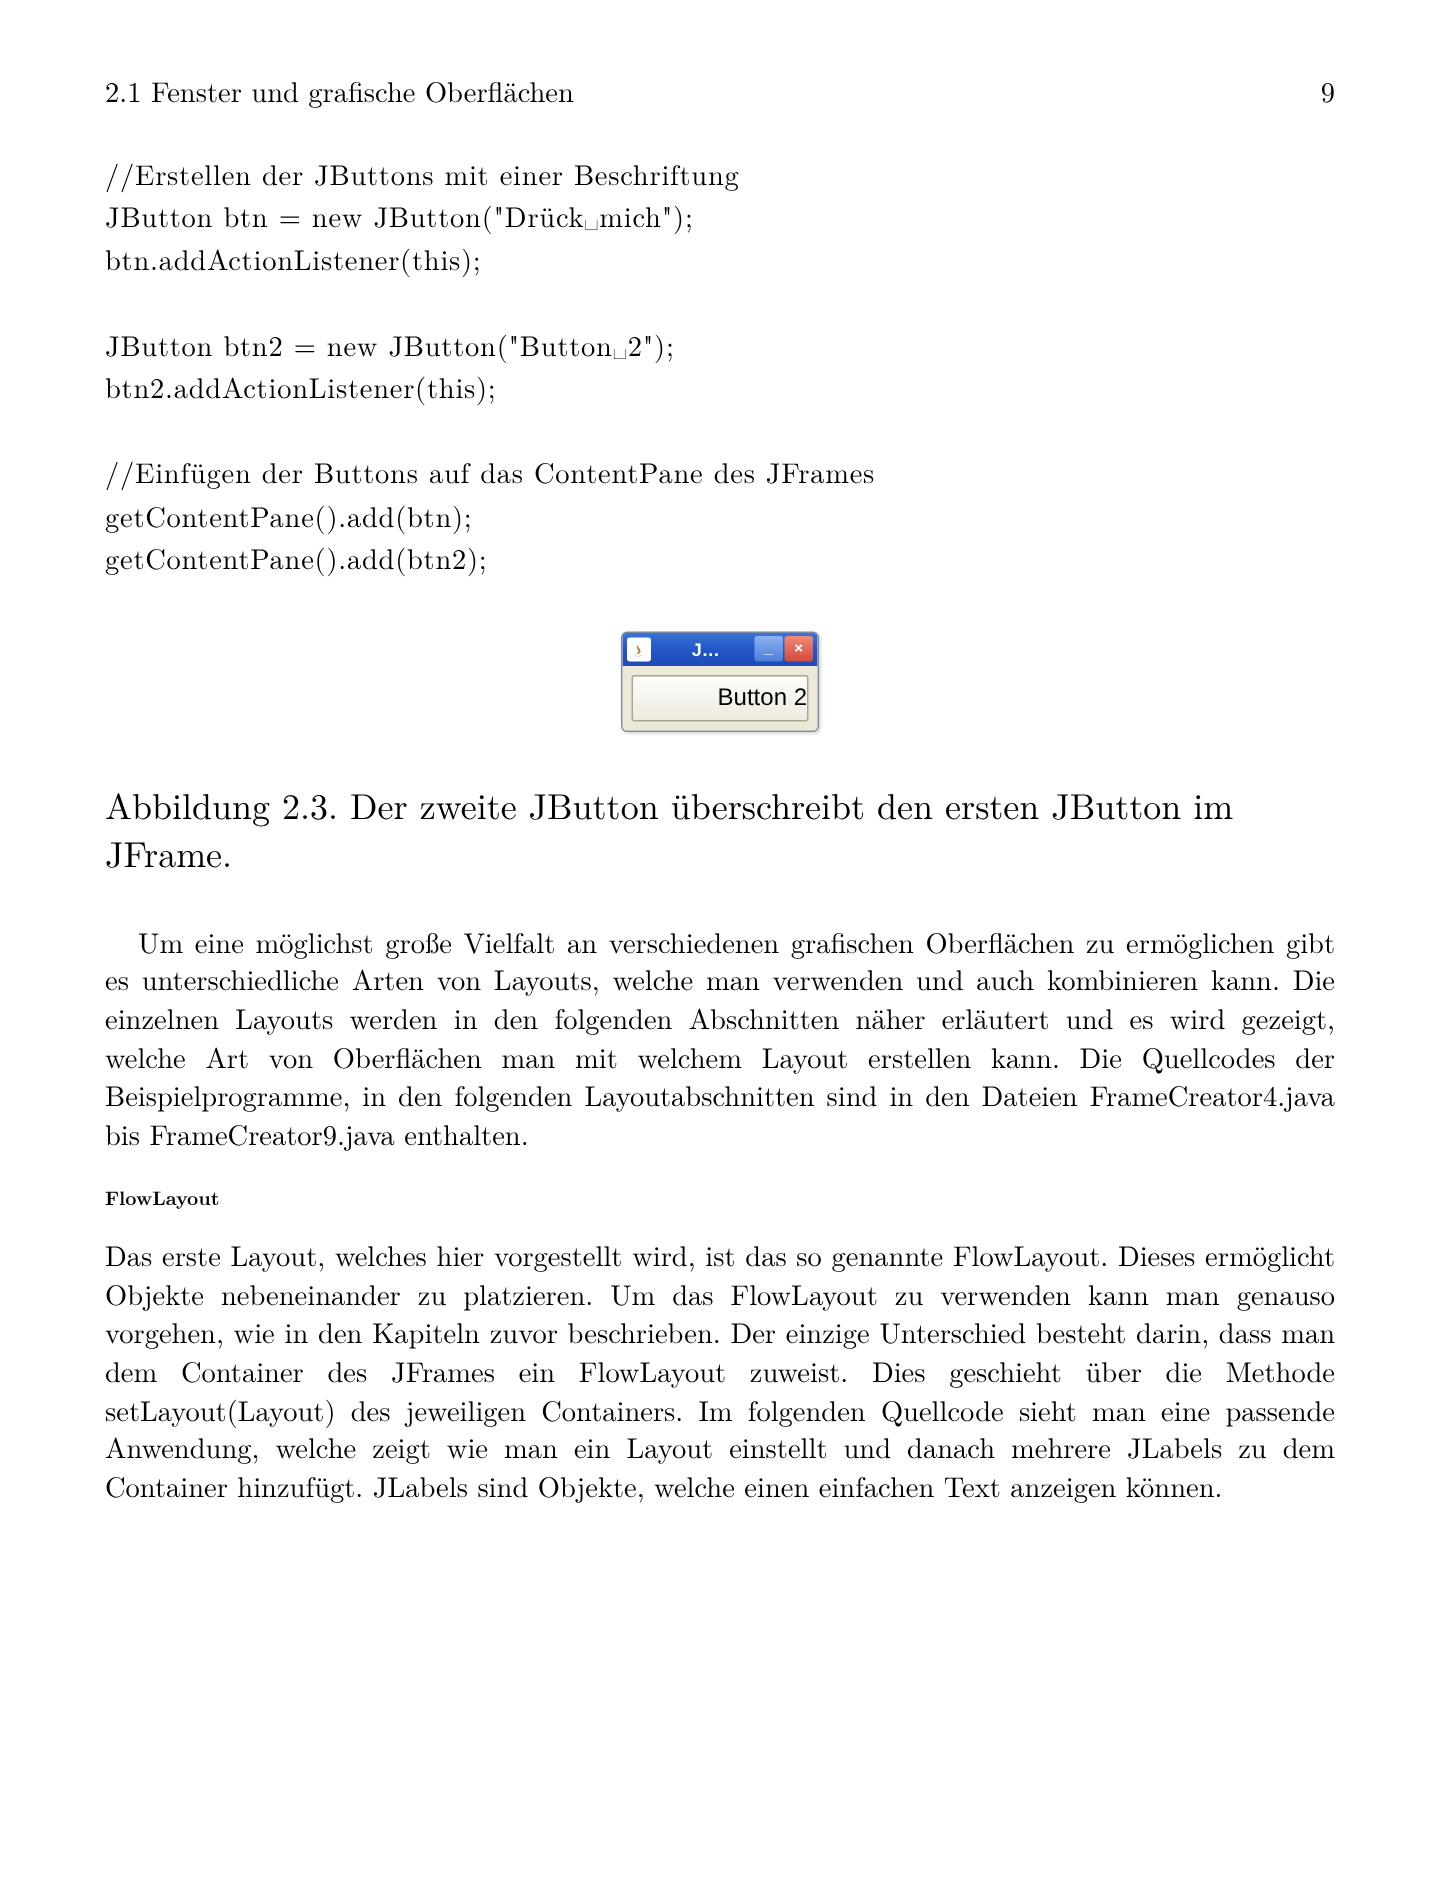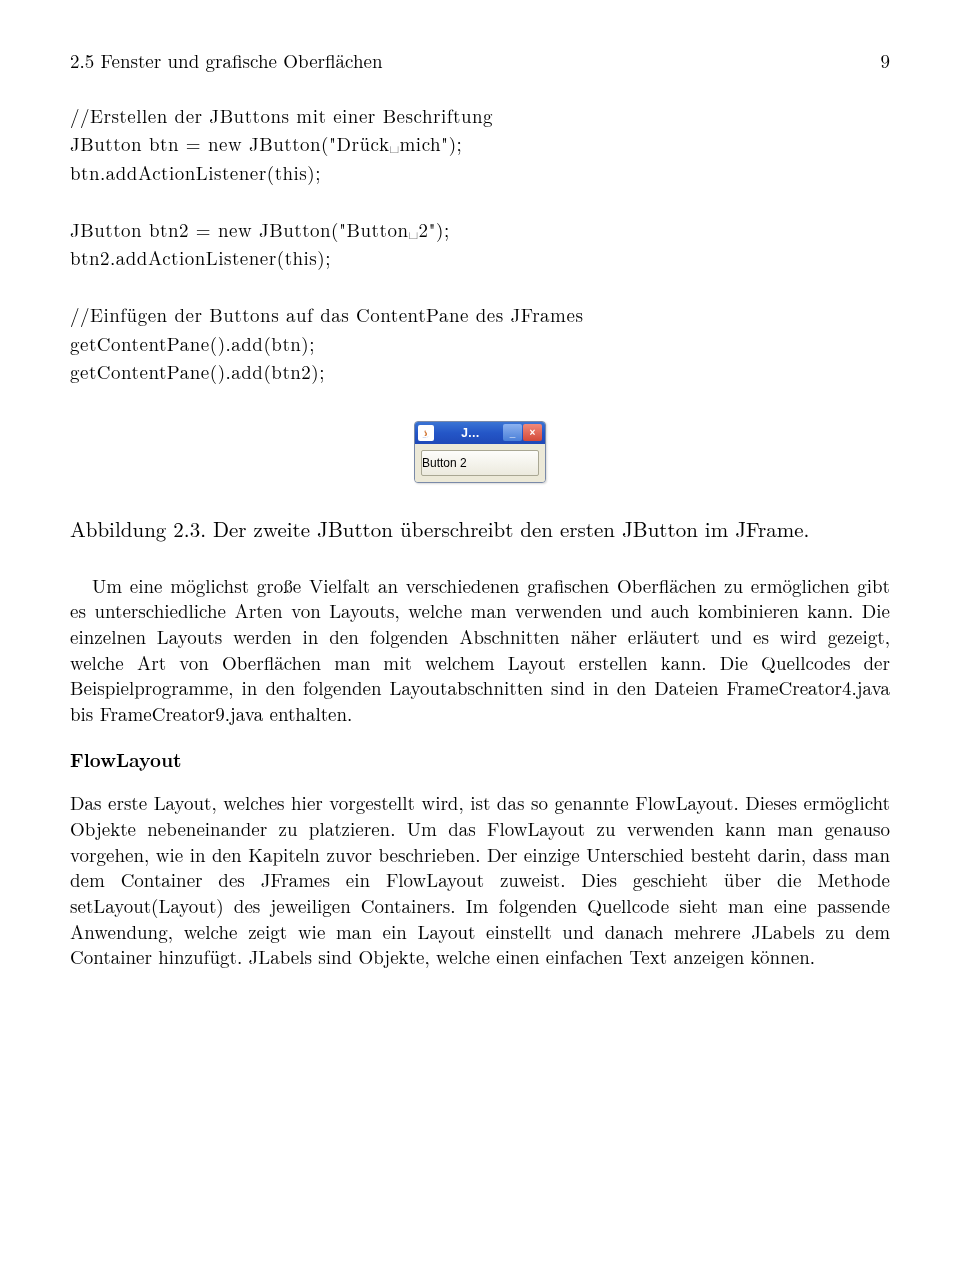--- a/index.html
+++ b/index.html
@@ -91,47 +91,47 @@
     padding: 6px;
     background: #ece9d8;
   }
   .swing-button {
     width: 100%;
     box-sizing: border-box;
     padding: 4px 0;
     background: linear-gradient(180deg, #fdfdfb, #eceade);
     border: 1px solid #a9a793;
     border-radius: 2px;
-    font-size: 12px;
-    text-align: left;
+    font-size: 16px;
+    text-align: right;
   }
   .caption {
     margin: 26px 0 30px 0;
     text-align: left;
-    font-size: 21px;
+    font-size: 24px;
   }
   p {
     margin: 13px 0 20px 0;
     text-align: justify;
     text-indent: 22px;
   }
   p.noindent {
     text-indent: 0;
   }
   .heading {
     font-weight: bold;
-    font-size: 19px;
+    font-size: 13px;
     margin: 20px 0 18px 0;
   }
 </style>
 </head>
 <body>
 
 <div class="header-line">
-  <span>2.5 Fenster und grafische Oberflächen</span>
+  <span>2.1 Fenster und grafische Oberflächen</span>
   <span>9</span>
 </div>
 
 <div class="code-block">//Erstellen der JButtons mit einer Beschriftung
 JButton btn = new JButton("Drück␣mich");
 btn.addActionListener(this);
 
 JButton btn2 = new JButton("Button␣2");
 btn2.addActionListener(this);
 

